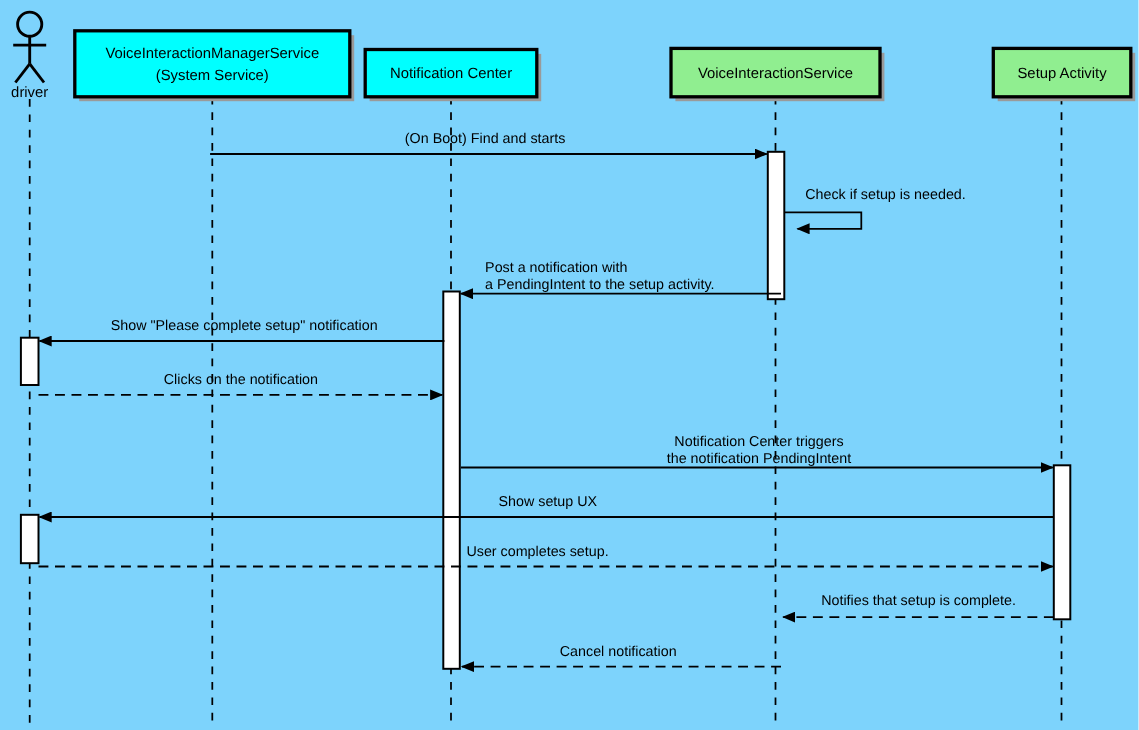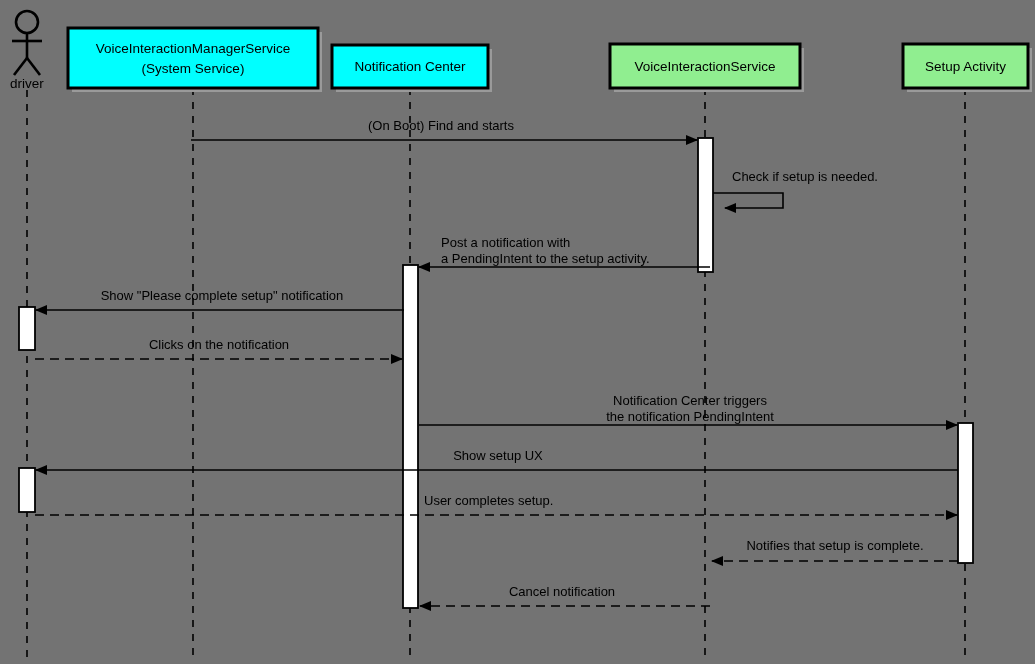--- a/index.html
+++ b/index.html
@@ -7,21 +7,21 @@
     padding: 0;
     background: #ffffff;
   }
   body {
     font-family: "Liberation Sans", sans-serif;
   }
   #diagram-root {
     position: relative;
     width: 1035px;
     height: 664px;
-    background: #737373;
+    background: #7dd3fc;
     overflow: hidden;
   }
   #seq-svg {
     position: absolute;
     top: 0;
     left: 0;
     width: 1035px;
     height: 664px;
   }
   .participant-label {

